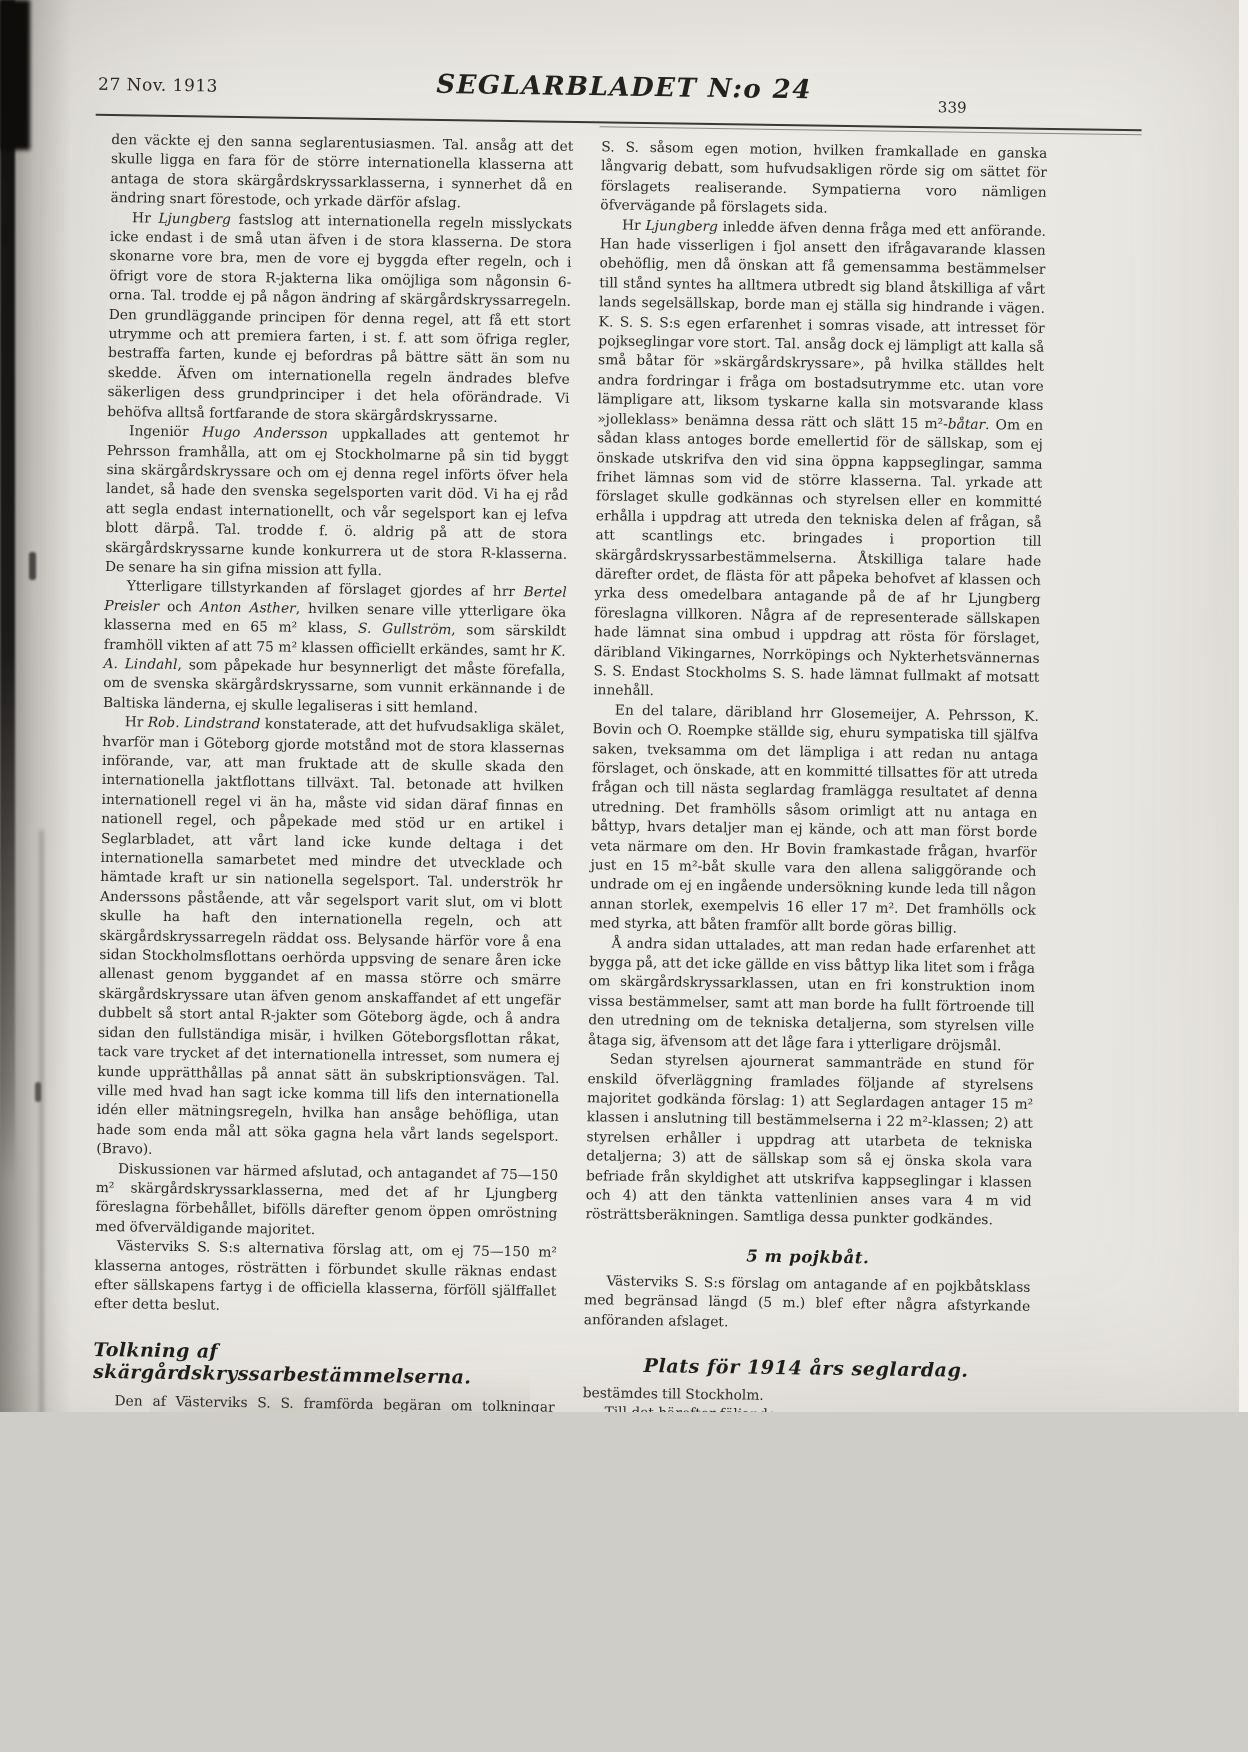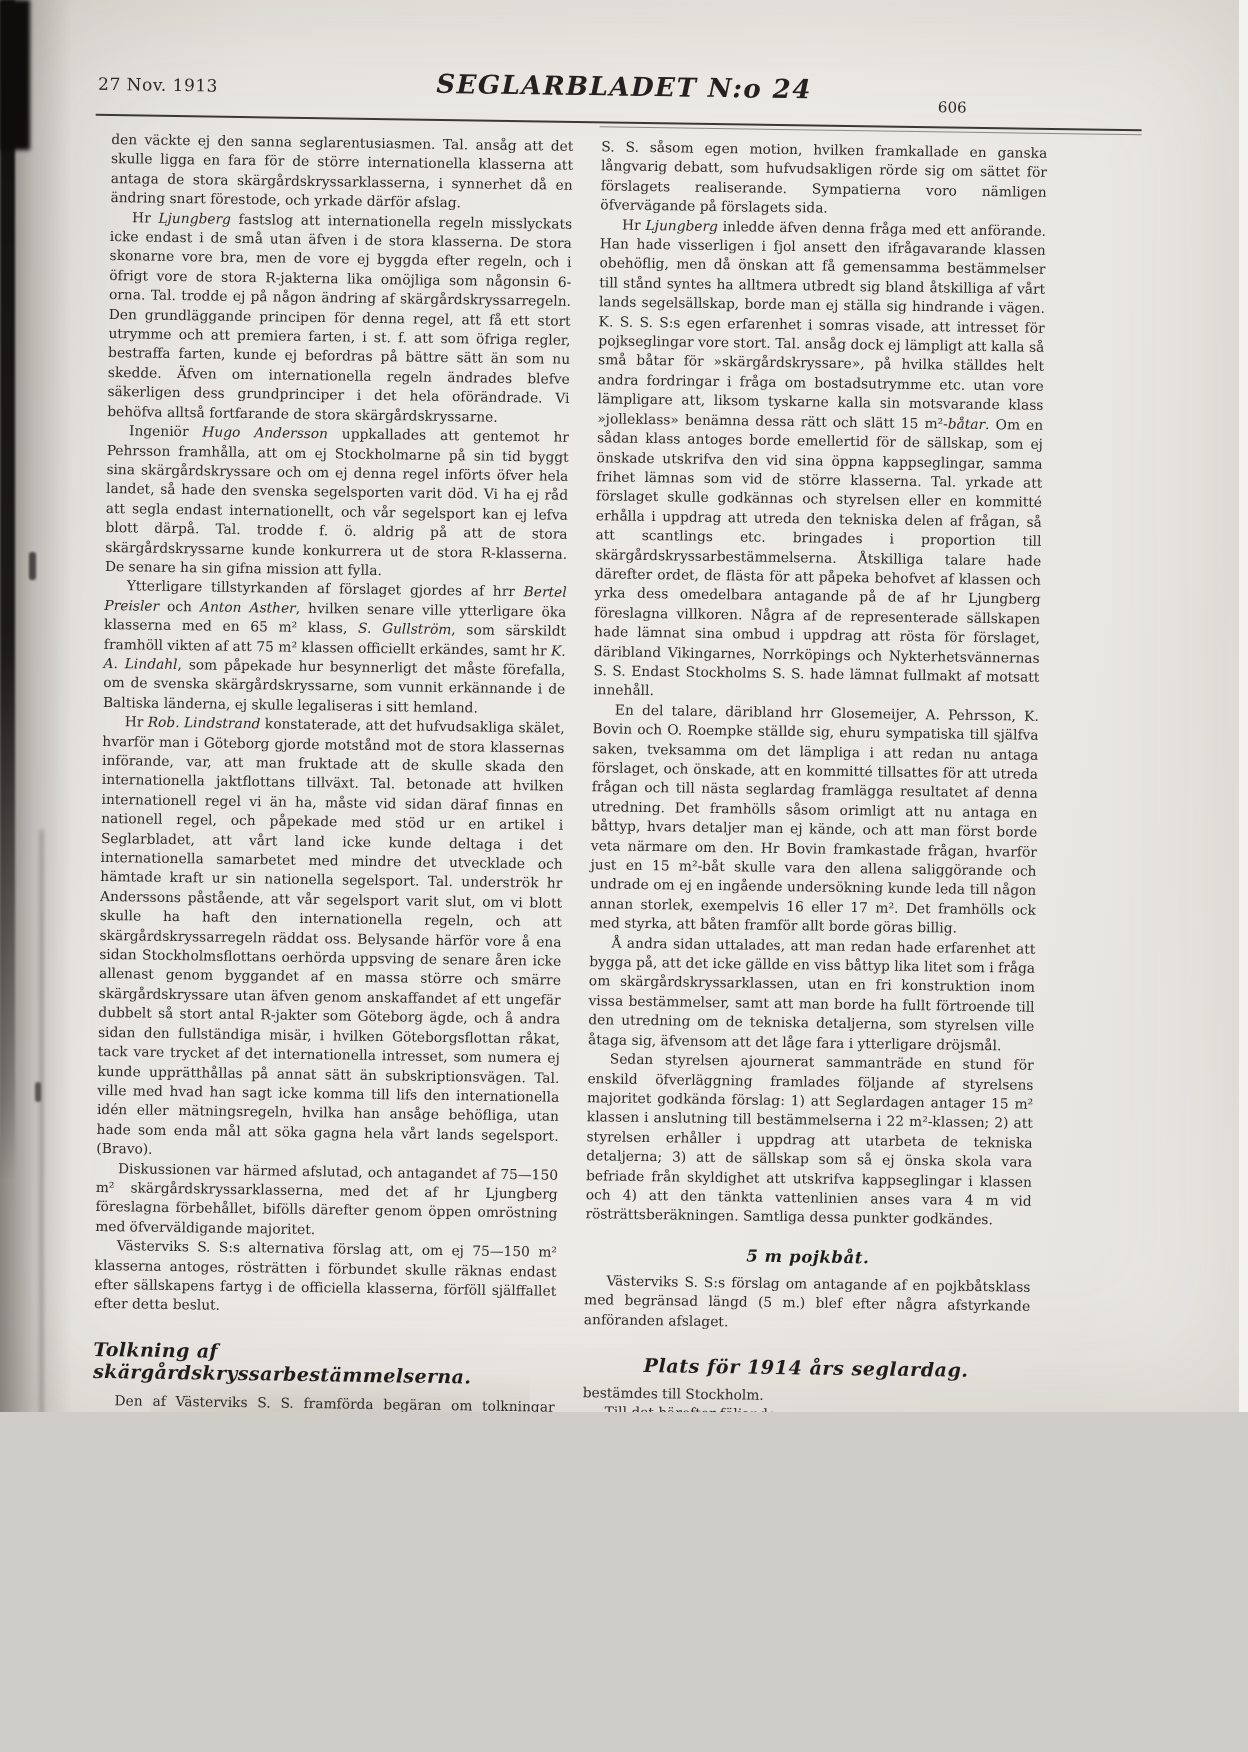--- a/index.html
+++ b/index.html
@@ -91,21 +91,21 @@
   <div class="speck-2"></div>
   <div class="blob-bl"></div>
   <div class="smudge-1"></div>
   <div class="smudge-2"></div>
   <div class="edge-right"></div>
 
   <div class="rot">
 
     <span class="hdr-date">27 Nov. 1913</span>
     <div class="hdr-title">SEGLARBLADET N:o 24</div>
-    <span class="hdr-page">606</span>
+    <span class="hdr-page">339</span>
     <div class="hdr-rule"></div>
     <div class="hdr-rule2"></div>
 
     <div class="cols">
 
       <section class="col col-left">
         <p class="flush">den väckte ej den sanna seglarentusiasmen.  Tal. ansåg att det skulle ligga en fara för de större internationella klasserna att antaga de stora skärgårdskryssarklasserna, i synnerhet då en ändring snart förestode, och yrkade därför afslag.</p>
         <p>Hr <i>Ljungberg</i> fastslog att internationella regeln misslyckats icke endast i de små utan äfven i de stora klasserna.  De stora skonarne vore bra, men de vore ej byggda efter regeln, och i öfrigt vore de stora R-jakterna lika omöjliga som någonsin 6-orna.  Tal. trodde ej på någon ändring af skärgårdskryssarregeln.  Den grundläggande principen för denna regel, att få ett stort utrymme och att premiera farten, i st. f. att som öfriga regler, bestraffa farten, kunde ej befordras på bättre sätt än som nu skedde. Äfven om internationella regeln ändrades blefve säkerligen dess grundprinciper i det hela oförändrade.  Vi behöfva alltså fortfarande de stora skärgårdskryssarne.</p>
         <p>Ingeniör <i>Hugo Andersson</i> uppkallades att gentemot hr Pehrsson framhålla, att om ej Stockholmarne på sin tid byggt sina skärgårdskryssare och om ej denna regel införts öfver hela landet, så hade den svenska segelsporten varit död.  Vi ha ej råd att segla endast internationellt, och vår segelsport kan ej lefva blott därpå.  Tal. trodde f. ö. aldrig på att de stora skärgårdskryssarne kunde konkurrera ut de stora R-klasserna.  De senare ha sin gifna mission att fylla.</p>
         <p>Ytterligare tillstyrkanden af förslaget gjordes af hrr <i>Bertel Preisler</i> och <i>Anton Asther</i>, hvilken senare ville ytterligare öka klasserna med en 65 m² klass, <i>S. Gullström</i>, som särskildt framhöll vikten af att 75 m² klassen officiellt erkändes, samt hr <i>K. A. Lindahl</i>, som påpekade hur besynnerligt det måste förefalla, om de svenska skärgårdskryssarne, som vunnit erkännande i de Baltiska länderna, ej skulle legaliseras i sitt hemland.</p>

